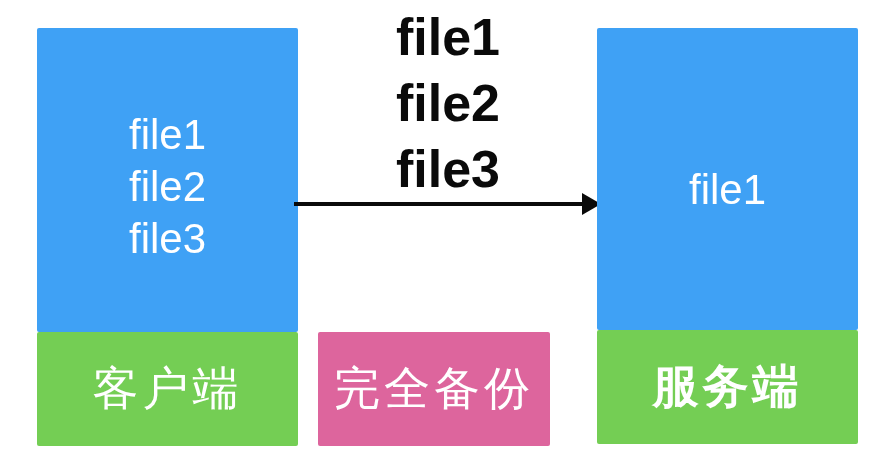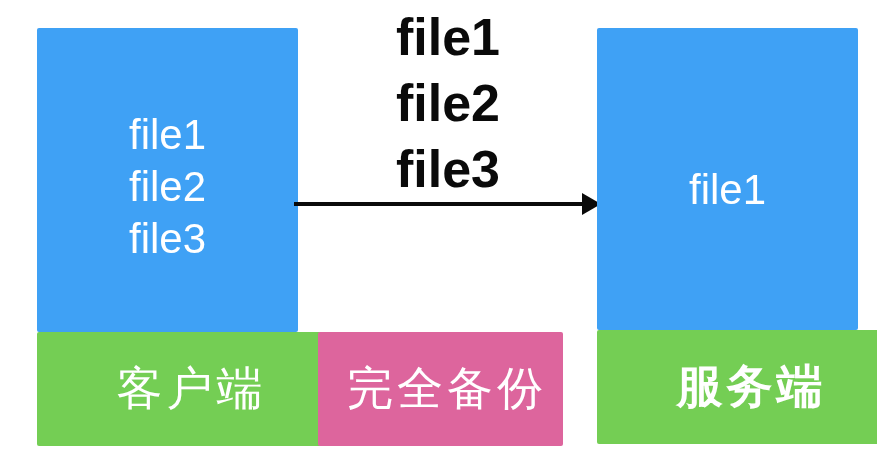--- a/index.html
+++ b/index.html
@@ -13,21 +13,21 @@
     width: 877px;
     height: 460px;
     background: var(--background, #ffffff);
     overflow: hidden;
   }
   .box {
     position: absolute;
     border-radius: 2px;
   }
   .blue  { background: var(--box-blue, #3FA1F5); }
-  .green { background: var(--label-green, #74CE54); padding-left: 24px; }
+  .green { background: var(--label-green, #74CE54); }
   .pink  { background: var(--label-pink, #DD659D); }
 
   
   .client-box   { left: 37px; top: 28px;  width: 261px; height: 304px;
                   display: flex; align-items: center; justify-content: center;
                   padding-top: 14px; box-sizing: border-box; }
   .client-label { left: 37px; top: 332px; width: 261px; height: 114px; }
 
   
   .server-box   { left: 597px; top: 28px;  width: 261px; height: 302px;
@@ -55,21 +55,21 @@
   }
   .arrow-head {
     position: absolute;
     left: 582px; top: 193px;
     width: 0; height: 0;
     border-left: 19px solid var(--arrow-black, #0a0a0a);
     border-top: 11px solid transparent;
     border-bottom: 11px solid transparent;
   }
 
-  .transfer-label { left: 318px; top: 332px; width: 232px; height: 114px; padding-left: 13px; }
+  .transfer-label { left: 318px; top: 332px; width: 232px; height: 114px; }
 
   
   .file-list {
     text-align: center;
     font-size: 42px;
     line-height: 52px;
     color: var(--text-white, #ffffff);
   }
   .file-list .file { display: block; }
   .server-file {

